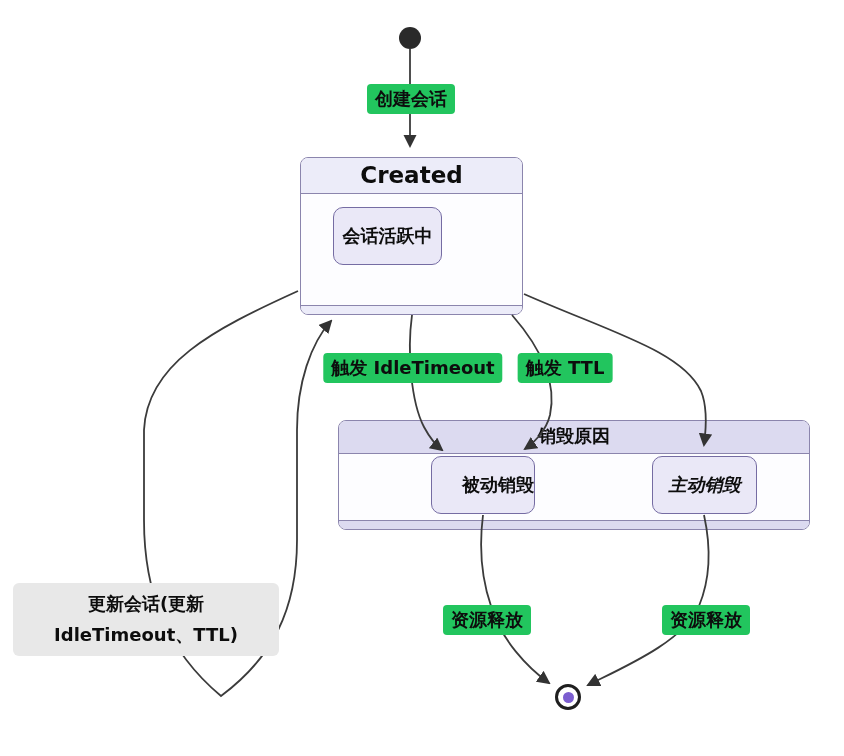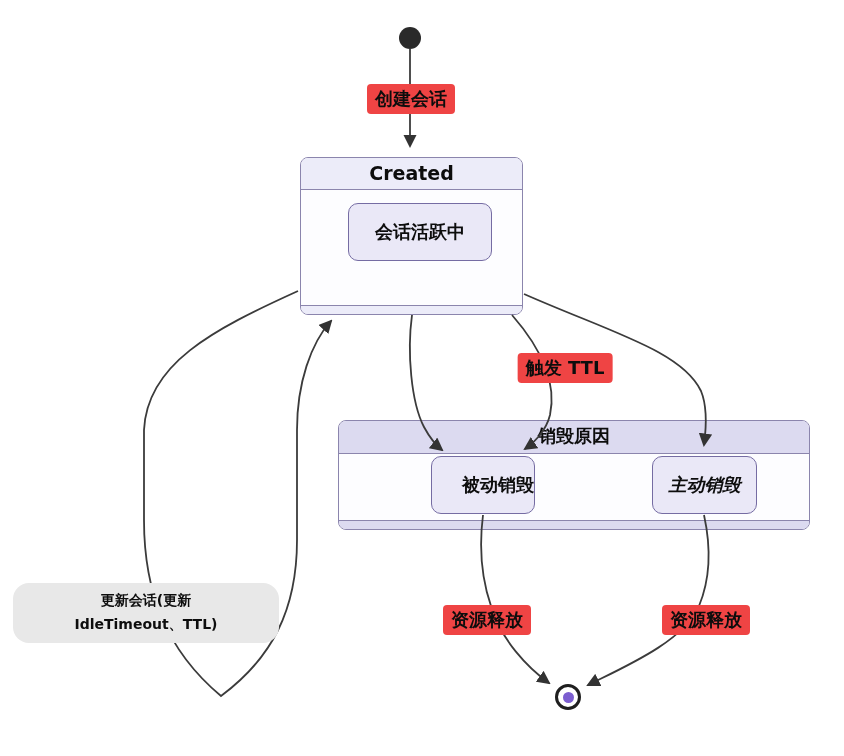--- a/index.html
+++ b/index.html
@@ -8,45 +8,45 @@
     font-family:"DejaVu Sans","Liberation Sans",sans-serif;color:#0d0d0d;
   }
   
   .state{
     position:absolute;box-sizing:border-box;
     border:1.6px solid #8b85ad;border-radius:8px;background:#fdfdff;
     display:flex;flex-direction:column;overflow:hidden;z-index:1;
   }
   .state-header{
     background:#ececf9;border-bottom:1.6px solid #8b85ad;
-    text-align:center;font-weight:bold;font-size:19px;padding:4px 0 5px;
+    text-align:center;font-weight:bold;font-size:23px;padding:4px 0 5px;
   }
   .state-body{flex:1;position:relative;}
   .state-footer{height:8px;background:#ececf9;border-top:1.6px solid #8b85ad;}
   .composite .state-header{background:#dcdaf0;font-size:18px;padding:3px 0 5px;}
   .composite .state-footer{background:#dcdaf0;}
   .substate{
     position:absolute;box-sizing:border-box;
     border:1.6px solid #756ca3;border-radius:10px;background:#eae8f7;
     display:flex;align-items:center;justify-content:center;
     font-weight:bold;font-size:18px;
   }
   
   svg.edges{position:absolute;left:0;top:0;z-index:3;pointer-events:none;}
   .edge{fill:none;stroke:#3b3b3b;stroke-width:1.8px;}
   
   .edge-label{
     position:absolute;transform:translate(-50%,-50%);
-    background:#ef4444;border-radius:4px;padding:3px 8px;
+    background:#22c55e;border-radius:4px;padding:3px 8px;
     font-weight:bold;font-size:18px;white-space:nowrap;z-index:4;
   }
   .update-label{
     position:absolute;left:13px;top:583px;width:266px;box-sizing:border-box;
-    background:#e8e8e8;border-radius:16px;text-align:center;
-    font-weight:bold;font-size:14px;line-height:1.7;padding:6px 4px;z-index:4;
+    background:#e8e8e8;border-radius:6px;text-align:center;
+    font-weight:bold;font-size:18px;line-height:1.7;padding:6px 4px;z-index:4;
   }
   .update-label span{display:block;}
   
   .initial-dot{
     position:absolute;left:399px;top:27px;width:22px;height:22px;
     border-radius:50%;background:#2a2a2a;z-index:4;
   }
   .final-state{
     position:absolute;left:555px;top:684px;width:26px;height:26px;box-sizing:border-box;
     border:3px solid #1f1f1f;border-radius:50%;background:#ffffff;
@@ -55,21 +55,21 @@
   .final-state .inner{width:11px;height:11px;border-radius:50%;background:#7c5ed0;}
 </style>
 </head>
 <body>
 
 <div class="canvas">
 
   <div class="state" style="left:300px;top:157px;width:223px;height:158px;">
     <div class="state-header">Created</div>
     <div class="state-body">
-      <div class="substate" style="left:47px;top:13px;width:144px;height:58px;text-align:center;">
+      <div class="substate" style="left:32px;top:13px;width:109px;height:58px;text-align:center;">
         <span>会话活跃中</span>
       </div>
     </div>
     <div class="state-footer"></div>
   </div>
 
   <div class="state composite" style="left:338px;top:420px;width:472px;height:110px;">
     <div class="state-header">销毁原因</div>
     <div class="state-body">
       <div class="substate" style="left:92px;top:2px;width:104px;height:58px;justify-content:flex-end;">
@@ -96,20 +96,21 @@
     <path class="edge" marker-end="url(#arrow)" d="M704,515 C711,547 711,577 699,606 C685,641 622,668 588,685"></path>
     <path class="edge" marker-end="url(#arrow)" d="M298,291 C212,330 147,364 144,430 L144,520 C144,592 166,650 221,696 C272,658 297,610 297,540 L297,430 C297,383 311,343 331,321"></path>
   </svg>
 
   <div class="initial-dot"></div>
   <div class="final-state">
     <div class="inner"></div>
   </div>
 
   <div class="edge-label" style="left:411px;top:99px;">创建会话</div>
+  <div class="edge-label" style="left:413px;top:368px;">触发 IdleTimeout</div>
   <div class="edge-label" style="left:565px;top:368px;">触发 TTL</div>
   <div class="edge-label" style="left:487px;top:620px;">资源释放</div>
   <div class="edge-label" style="left:706px;top:620px;">资源释放</div>
   <div class="update-label">
     <span>更新会话(更新</span>
     <span>IdleTimeout、TTL)</span>
   </div>
 
 </div>
 

